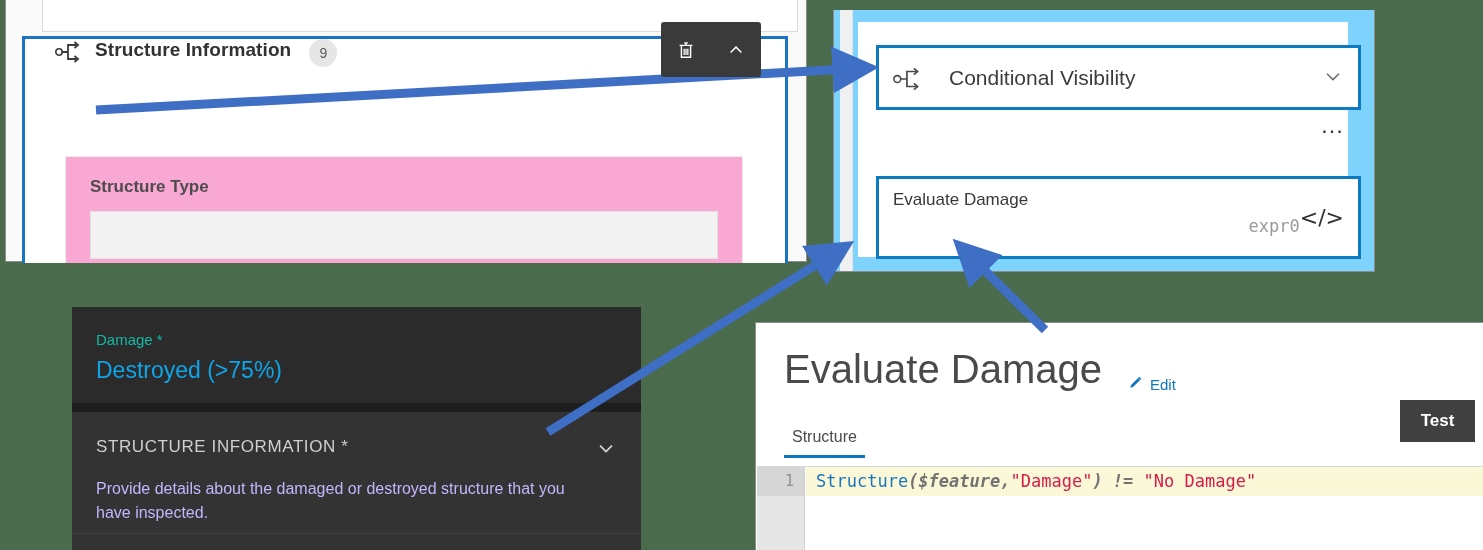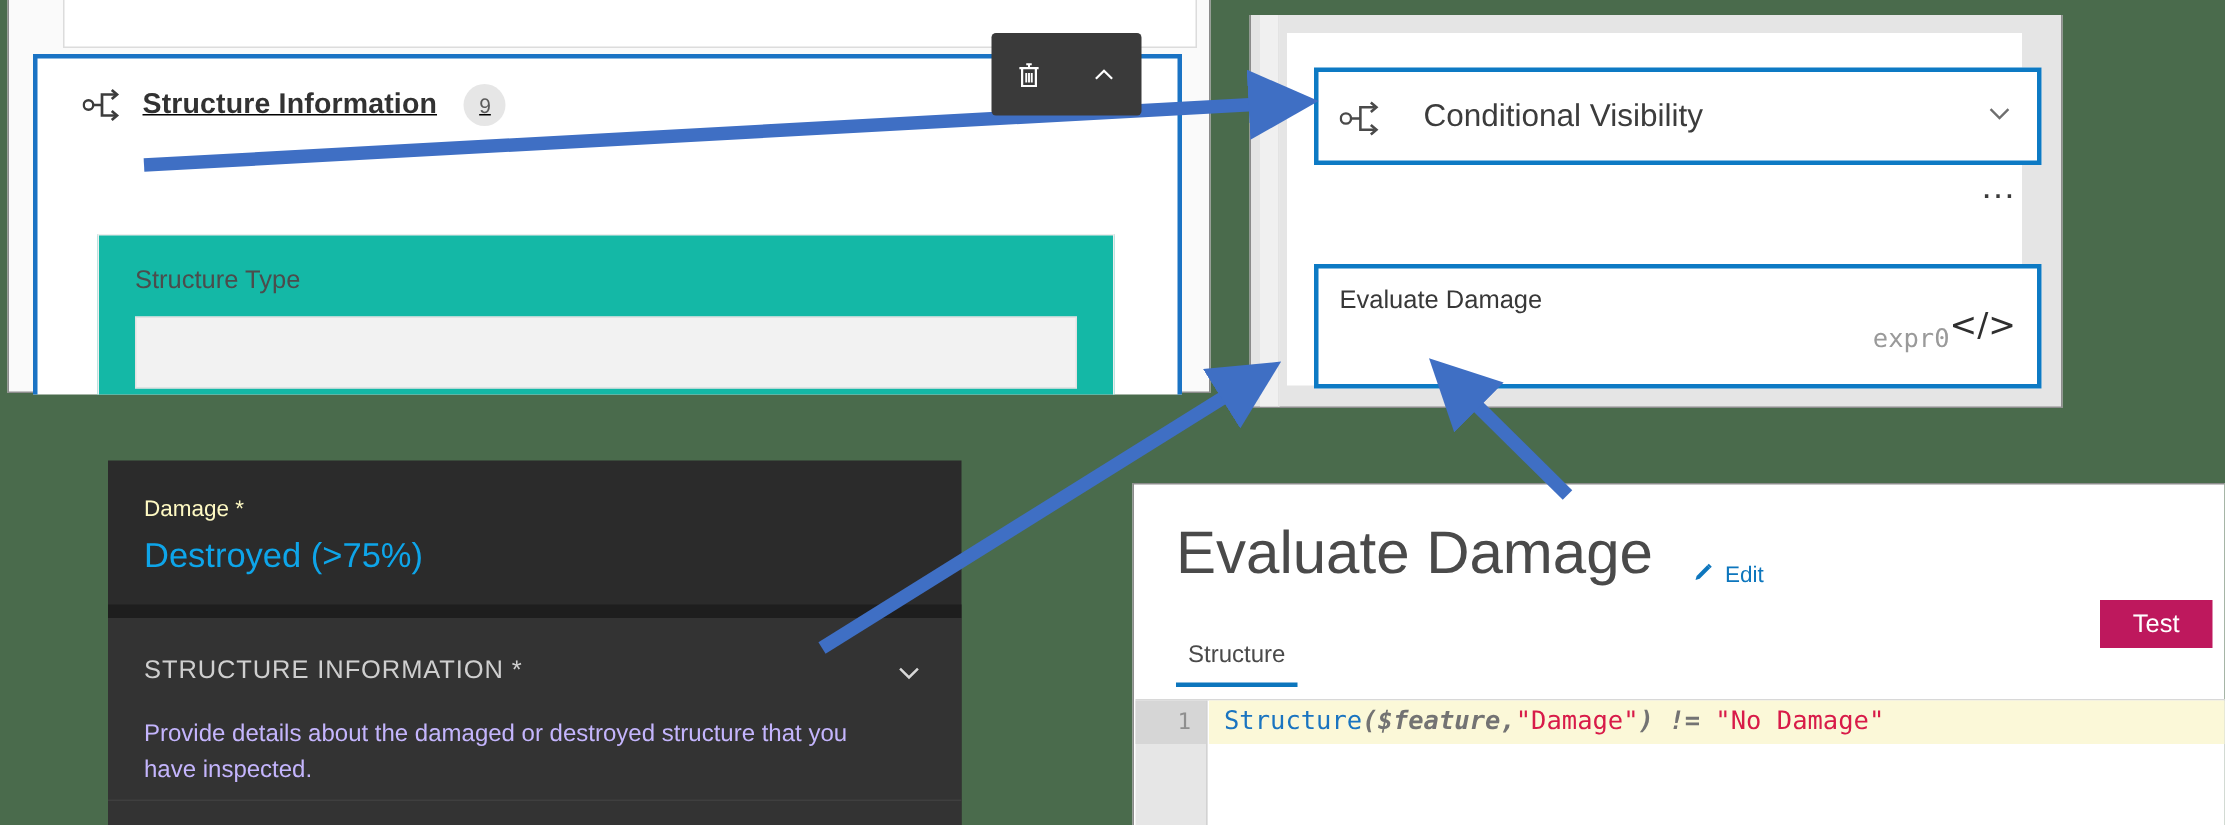--- a/index.html
+++ b/index.html
@@ -29,37 +29,38 @@
   }
   #designer-card{
     position:absolute;left:16px;top:36px;right:18px;bottom:-2px;
     background:#ffffff;
     border:3px solid #1a73c4;
     border-bottom:none;
     box-sizing:border-box;
   }
   #designer-card .card-head{
     position:absolute;left:0;top:0;right:0;height:62px;
-    display:flex;align-items:center;padding-left:30px;text-decoration:underline;
+    display:flex;align-items:flex-start;padding-left:30px;
   }
   .si-icon{width:28px;height:26px;flex:0 0 auto;margin-right:12px;}
   .card-title{
     font-size:19px;color:#323232;font-weight:600;letter-spacing:.1px;
   }
   .count-badge{
     width:28px;height:28px;border-radius:50%;
     background:#e6e6e6;color:#5a5a5a;
     display:flex;align-items:center;justify-content:center;
     font-size:14px;margin-left:18px;
   }
   #designer-card .field-block{
     position:absolute;left:40px;right:42px;top:117px;bottom:0;
-    background:#14b8a6;
+    background:#f9a8d4;
     border:1px solid #ededed;border-bottom:none;
     box-sizing:border-box;
+    font-weight:bold;
   }
   .field-label{
     font-size:17px;color:#4c4c4c;padding:20px 0 0 24px;
   }
   .field-input{
     margin:14px 24px 0 24px;height:48px;
     background:#f2f2f2;border:1px solid #e2e2e2;box-sizing:border-box;
   }
   
   #card-toolbar{
@@ -69,21 +70,21 @@
     z-index:12;
   }
   #card-toolbar .tb-btn{
     width:34px;height:34px;display:flex;align-items:center;justify-content:center;
     color:#ffffff;
   }
 
   
   #props-panel{
     left:833px;top:10px;width:542px;height:262px;
-    background:#e5e5e5;
+    background:#7dd3fc;
     border:1px solid #8c8c8c;
     border-top:none;
   }
   #props-panel .rail{
     position:absolute;left:6px;top:0;width:12px;bottom:0;background:#f0f0f0;
     border-right:1px solid #e3e3e3;
   }
   #props-panel .inner{
     position:absolute;left:24px;top:12px;right:26px;bottom:14px;
     background:#ffffff;
@@ -112,21 +113,21 @@
 
   
   #mobile-panel{
     left:72px;top:307px;width:569px;height:243px;
     background:#2b2b2b;
   }
   #mobile-panel .sec-a{
     position:absolute;left:0;right:0;top:0;height:96px;padding:22px 24px 0 24px;
     box-sizing:border-box;
   }
-  .m-label{font-size:15px;color:#fef9c3;line-height:22px;}
+  .m-label{font-size:15px;color:#14b8a6;line-height:22px;}
   .m-value{font-size:23px;color:#0ea5e9;line-height:34px;margin-top:2px;}
   #mobile-panel .divider{
     position:absolute;left:0;right:0;top:96px;height:9px;background:#1e1e1e;
   }
   #mobile-panel .sec-b{
     position:absolute;left:0;right:0;top:105px;bottom:0;
     background:#333333;padding:24px 24px 10px 24px;box-sizing:border-box;
   }
   .m-sec-head{display:flex;align-items:flex-start;}
   .m-sec-title{
@@ -156,24 +157,24 @@
   }
   #edit-link .pencil{margin-right:7px;}
   #editor-tabs{
     position:absolute;left:28px;top:105px;
   }
   .tab{
     font-size:16px;color:#4a4a4a;padding:0 8px 9px 8px;
     border-bottom:3px solid #0d76bd;display:inline-block;
   }
   #test-btn{
-    position:absolute;left:1400px;top:400px;width:75px;height:32px;
-    background:#be185d;color:#ffffff;font-size:17px;
+    position:absolute;left:1400px;top:400px;width:75px;height:42px;
+    background:#404040;color:#ffffff;font-size:17px;
     display:flex;align-items:center;justify-content:center;
-    border:none;cursor:pointer;
+    border:none;cursor:pointer;font-weight:bold;
   }
   #code-area{
     position:absolute;left:1px;top:143px;right:0;bottom:0;
     background:#ffffff;border-top:1px solid #d8d8d8;
   }
   #gutter{
     position:absolute;left:0;top:0;width:48px;bottom:0;background:#e6e6e6;
     border-right:1px solid #d2d2d2;box-sizing:border-box;
   }
   #gutter .ln{

